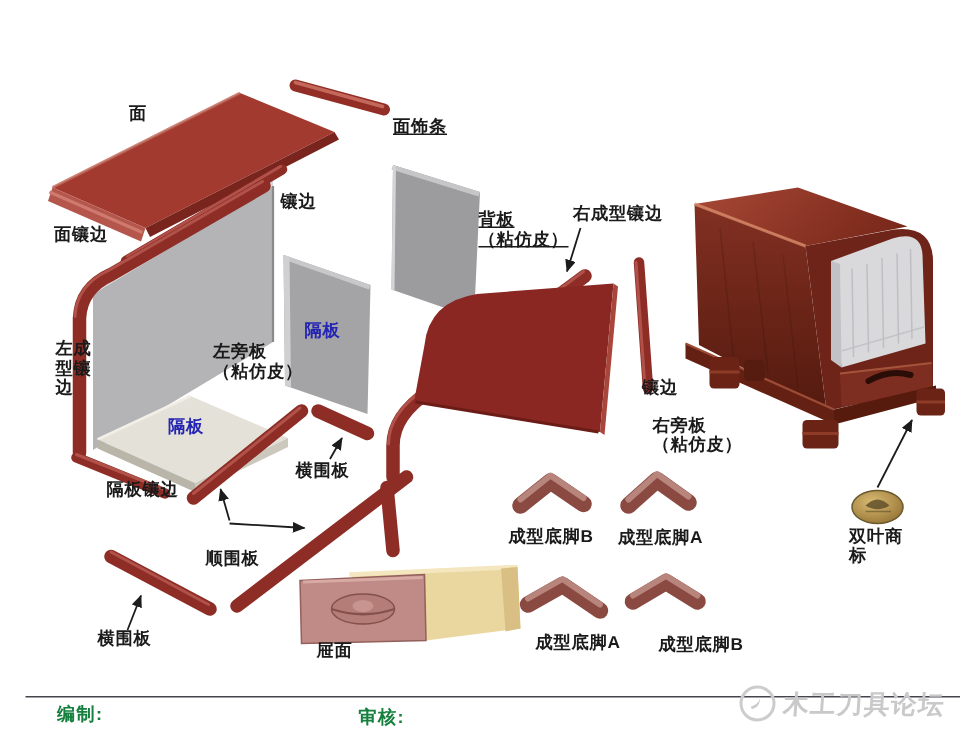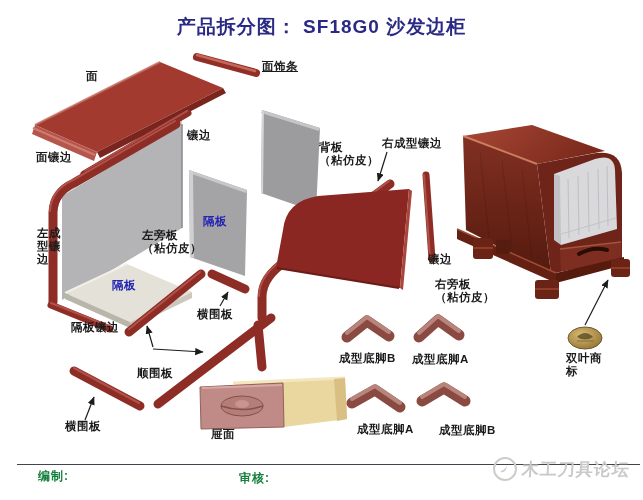--- a/index.html
+++ b/index.html
@@ -6,24 +6,24 @@
   #stage{position:relative;width:643px;height:500px;background:#ffffff;overflow:hidden;
          font-family:"Liberation Sans","DejaVu Sans",sans-serif;}
   #partsvg{position:absolute;left:0;top:0;}
   .title{position:absolute;left:0;right:0;top:14px;text-align:center;
          font-size:19px;font-weight:bold;letter-spacing:1px;color:#2a2a85;}
   .lb{position:absolute;font-size:11.5px;font-weight:600;color:#1a1a1a;
       line-height:13px;white-space:pre-line;letter-spacing:0.5px;}
   .lb.blue{color:#2424b4;}
   
   .l-mian{left:86px;top:70px;}
-  .l-mianshitiao{left:262px;top:60px;text-decoration:underline;}
+  .l-mianshitiao{left:262px;top:79px;text-decoration:underline;}
   .l-xiangbian-top{left:187px;top:129px;}
   .l-mianxiangbian{left:36px;top:151px;}
-  .l-beiban{left:319px;top:141px;}
+  .l-beiban{left:319px;top:141px;text-decoration:underline;}
   .l-youchengxing{left:382px;top:137px;}
   .l-zuochengxing{left:8px;top:227px;margin-left:29px;}
   .l-zuopangban{left:142px;top:229px;}
   .l-geban-upright{left:203px;top:215px;}
   .l-geban-shelf{left:112px;top:279px;}
   .l-xiangbian-right{left:428px;top:253px;}
   .l-youpangban{left:391px;top:278px;margin-left:44px;}
   .l-gebanxiangbian{left:47px;top:321px;padding-left:24px;}
   .l-hengweiban-upper{left:197px;top:308px;}
   .l-shunweiban{left:137px;top:367px;}
@@ -213,21 +213,20 @@
     <g stroke="#1c1c1c" stroke-width="1.2" fill="none">
       <line x1="387" y1="152" x2="378" y2="181" marker-end="url(#ah)"></line>
       <line x1="220" y1="306" x2="228" y2="292" marker-end="url(#ah)"></line>
       <line x1="153" y1="347" x2="147" y2="326" marker-end="url(#ah)"></line>
       <line x1="153" y1="349" x2="203" y2="352" marker-end="url(#ah)"></line>
       <line x1="85" y1="420" x2="94" y2="397" marker-end="url(#ah)"></line>
       <line x1="585" y1="325" x2="608" y2="280" marker-end="url(#ah)"></line>
     </g>
   </svg>
 
-  <div class="title">产品拆分图： SF18G0 沙发边柜</div>
 
   <div class="lb l-mian">面</div>
   <div class="lb l-mianshitiao">面饰条</div>
   <div class="lb l-xiangbian-top">镶边</div>
   <div class="lb l-mianxiangbian">面镶边</div>
   <div class="lb l-beiban">背板
 （粘仿皮）</div>
   <div class="lb l-youchengxing">右成型镶边</div>
   <div class="lb l-zuochengxing">左成
 型镶

